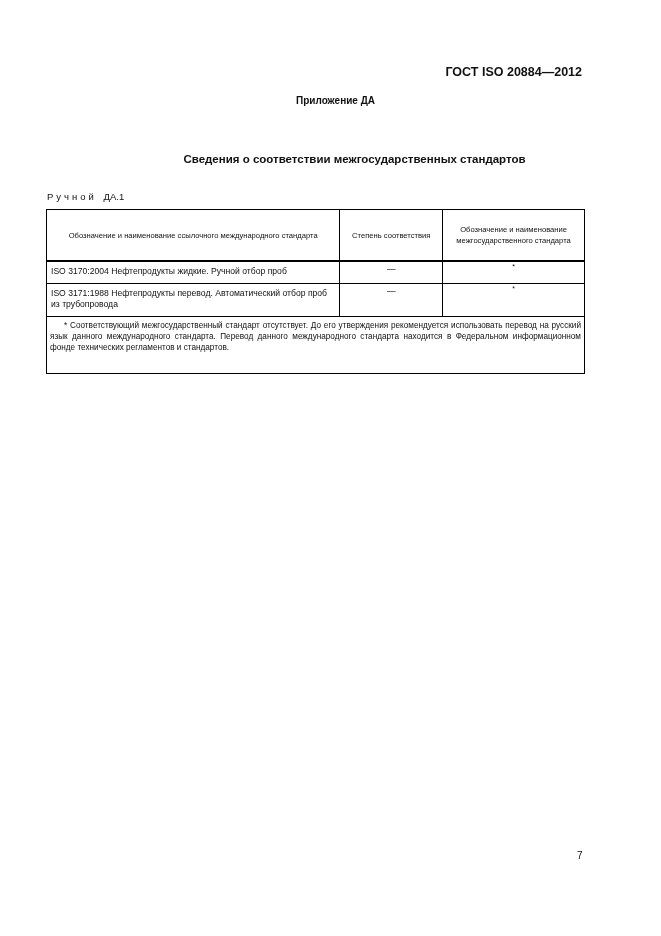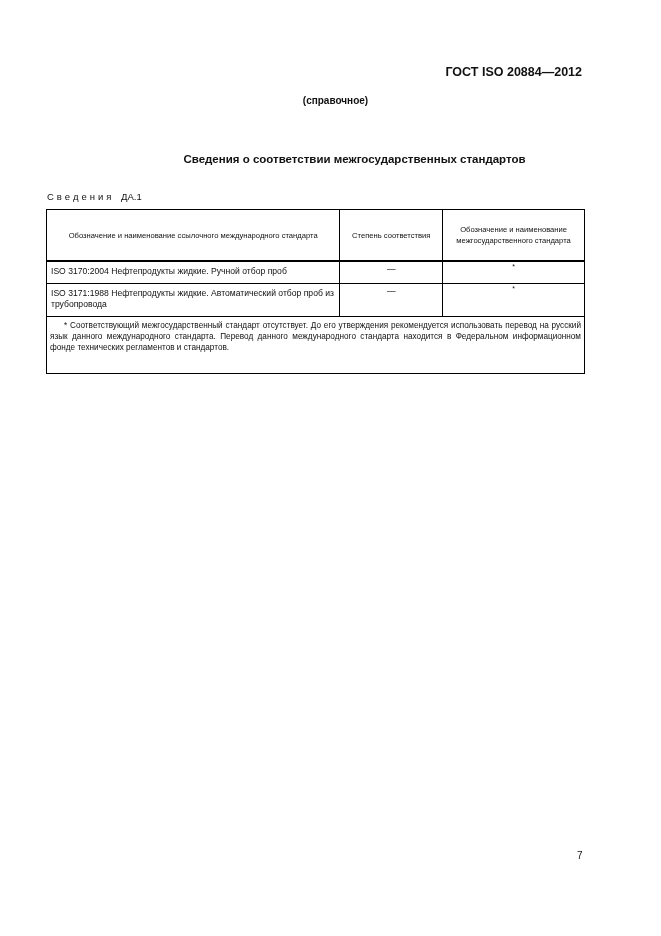--- a/index.html
+++ b/index.html
@@ -28,29 +28,29 @@
   table.main td.note { font-size: 8.2px; line-height: 11px; padding: 3px 3px 20px 3px; text-align: justify; }
   table.main td.note .first { padding-left: 14px; }
   .page-number { position: absolute; top: 850px; left: 577px; font-size: 10px; }
 </style>
 </head>
 <body>
 
 <div class="doc-code">ГОСТ ISO 20884—2012</div>
 
 <div class="annex">
-  <div>(справочное)</div>
+  <div>Приложение ДА</div>
 </div>
 
 <div class="title">
   <div>Сведения о соответствии межгосударственных стандартов</div>
 </div>
 
 <div class="table-caption">
-  <span class="spaced">Сведения</span>
+  <span class="spaced">Ручной</span>
   <span>ДА.1</span>
 </div>
 
 <table class="main">
   <colgroup>
     <col style="width:294px">
     <col style="width:103px">
     <col style="width:142px">
   </colgroup>
   <thead>
@@ -60,21 +60,21 @@
       <th>Обозначение и наименование межгосударственного стандарта</th>
     </tr>
   </thead>
   <tbody>
     <tr class="r1">
       <td class="c1">ISO 3170:2004  Нефтепродукты жидкие. Ручной отбор проб</td>
       <td class="c2">—</td>
       <td class="c3">*</td>
     </tr>
     <tr class="r2">
-      <td class="c1">ISO 3171:1988  Нефтепродукты жидкие. Автоматический отбор проб из трубопровода</td>
+      <td class="c1">ISO 3171:1988  Нефтепродукты перевод. Автоматический отбор проб из трубопровода</td>
       <td class="c2">—</td>
       <td class="c3">*</td>
     </tr>
     <tr>
       <td class="note" colspan="3"><span class="first"></span><span>* Соответствующий межгосударственный стандарт отсутствует. До его утверждения рекомендуется использовать перевод на русский язык данного международного стандарта. Перевод данного международного стандарта находится в Федеральном информационном фонде технических регламентов и стандартов.</span></td>
     </tr>
   </tbody>
 </table>
 
 <div class="page-number">7</div>

